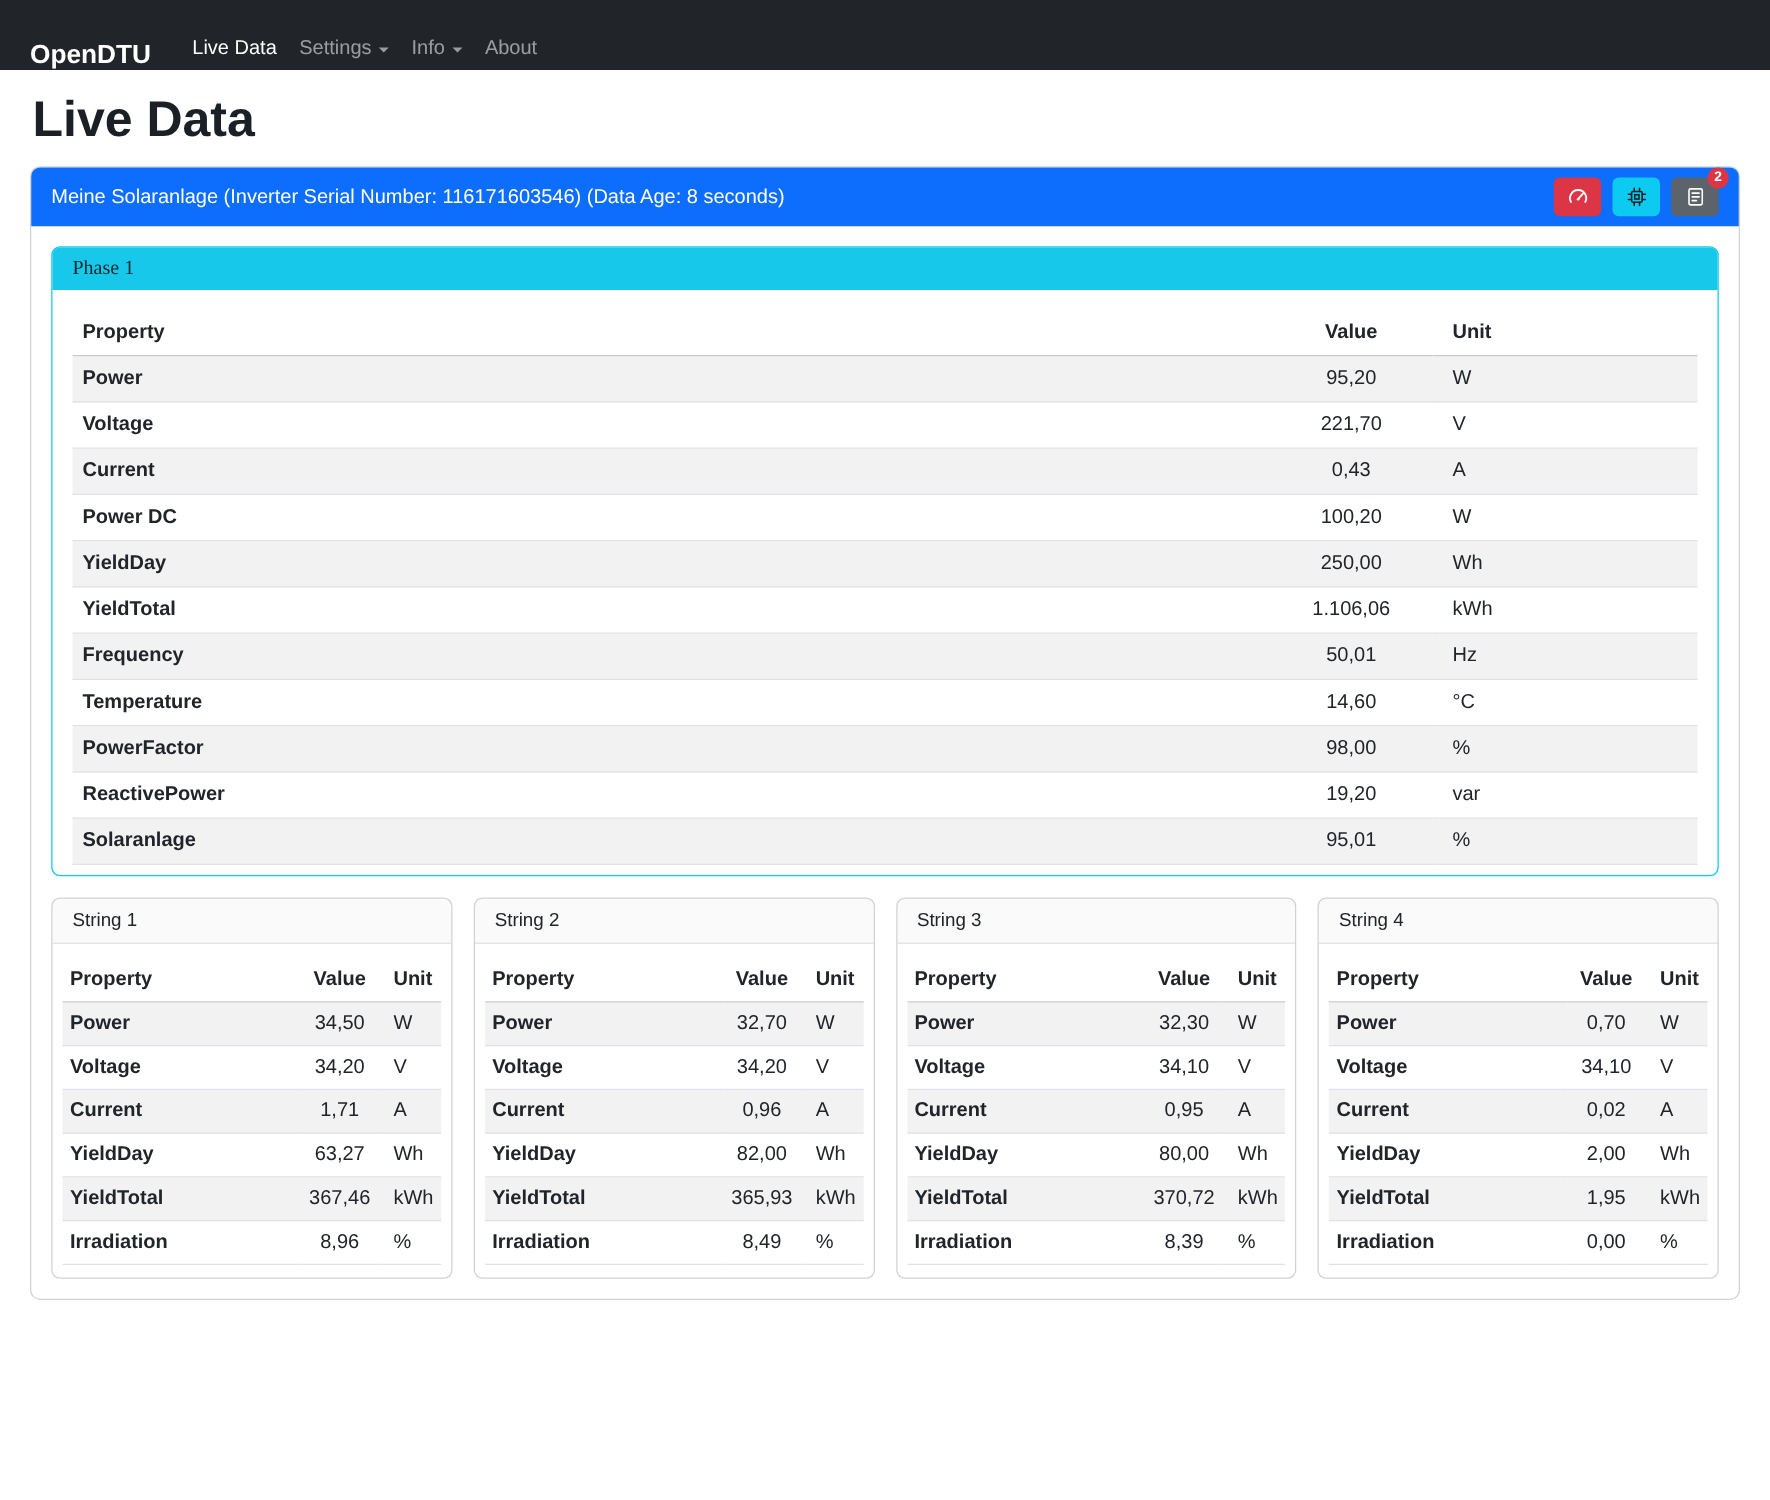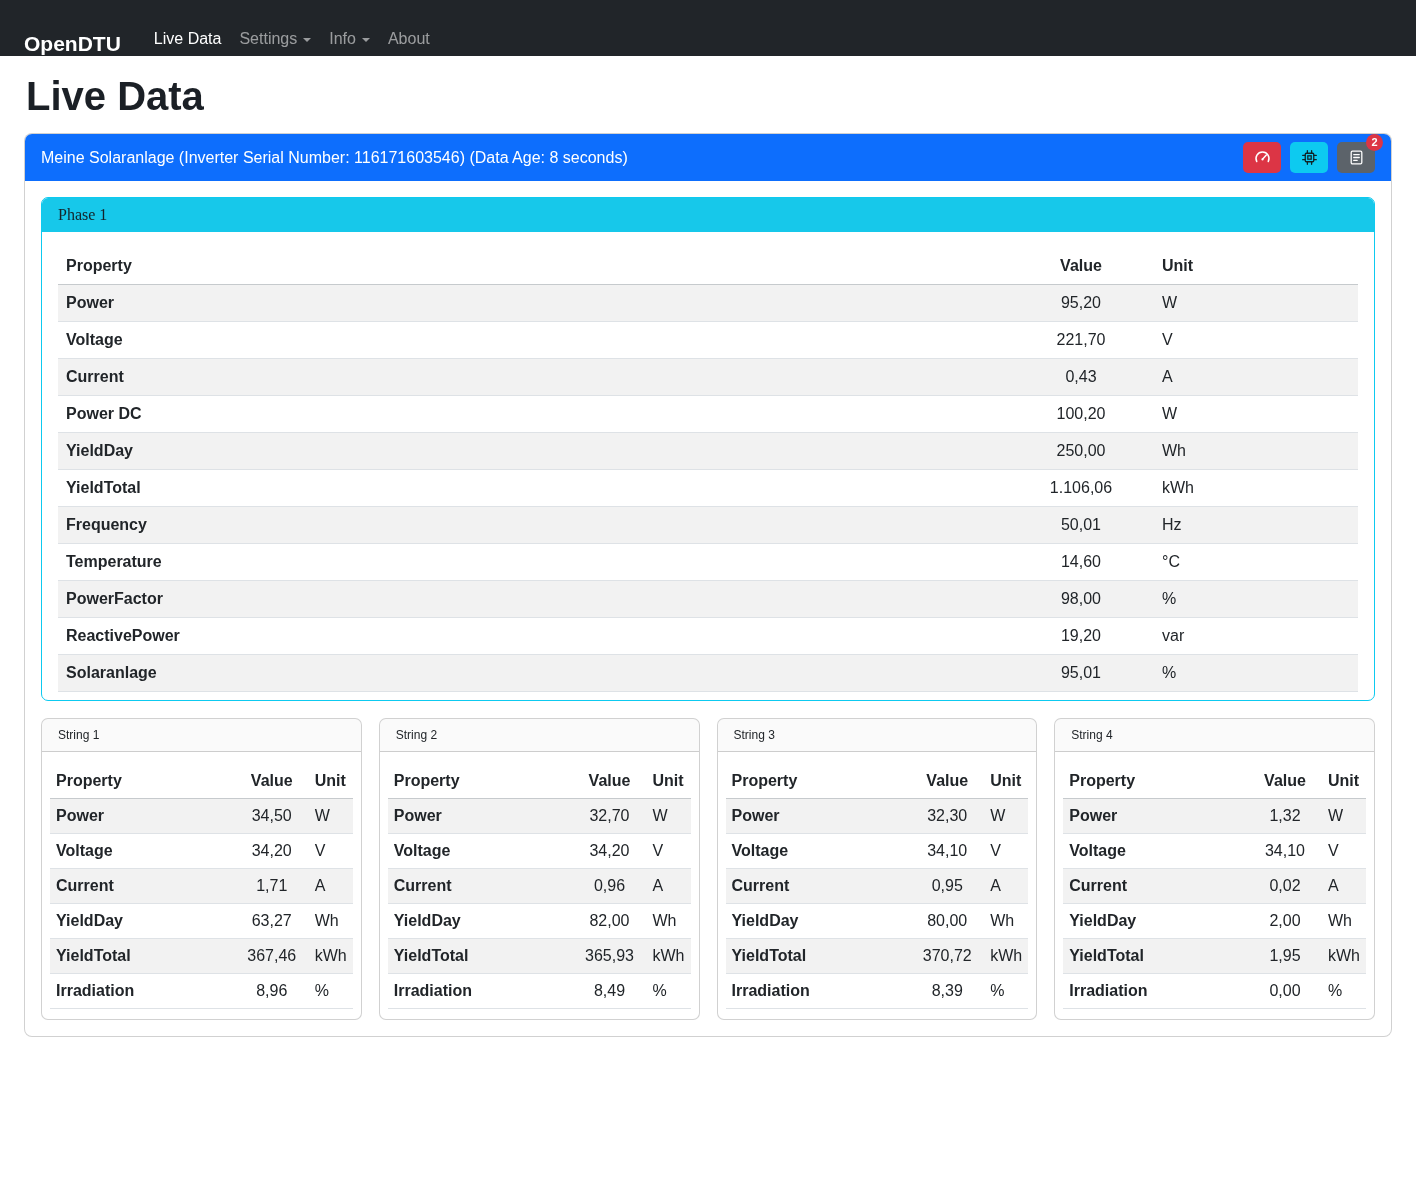--- a/index.html
+++ b/index.html
@@ -183,21 +183,21 @@
   .string-card {
     flex: 1;
     border: 1px solid rgba(0,0,0,.18);
     border-radius: 7px;
     background: #fff;
   }
   .string-card-header {
     background: rgba(0,0,0,.02);
     border-bottom: 1px solid rgba(0,0,0,.18);
     padding: 9px 16px;
-    font-size: 12px;
+    font-size: 15px;
     border-radius: 6px 6px 0 0;
   }
   .string-card-body { padding: 12px 8px 10px 8px; }
   .string-table { font-size: 15px; }
   .string-table th, .string-table td { padding: 8px 6px; }
   .string-table .value-cell { width: 62px; }
   .string-table .unit-cell  { width: 46px; padding-left: 12px; }
 </style>
 </head>
 <body>
@@ -482,21 +482,21 @@
               <thead>
                 <tr>
                   <th class="prop-cell">Property</th>
                   <th class="value-cell">Value</th>
                   <th class="unit-cell">Unit</th>
                 </tr>
               </thead>
               <tbody>
                   <tr>
                     <th class="prop-cell">Power</th>
-                    <td class="value-cell">1,32</td>
+                    <td class="value-cell">0,70</td>
                     <td class="unit-cell">W</td>
                   </tr>
                   <tr>
                     <th class="prop-cell">Voltage</th>
                     <td class="value-cell">34,10</td>
                     <td class="unit-cell">V</td>
                   </tr>
                   <tr>
                     <th class="prop-cell">Current</th>
                     <td class="value-cell">0,02</td>

